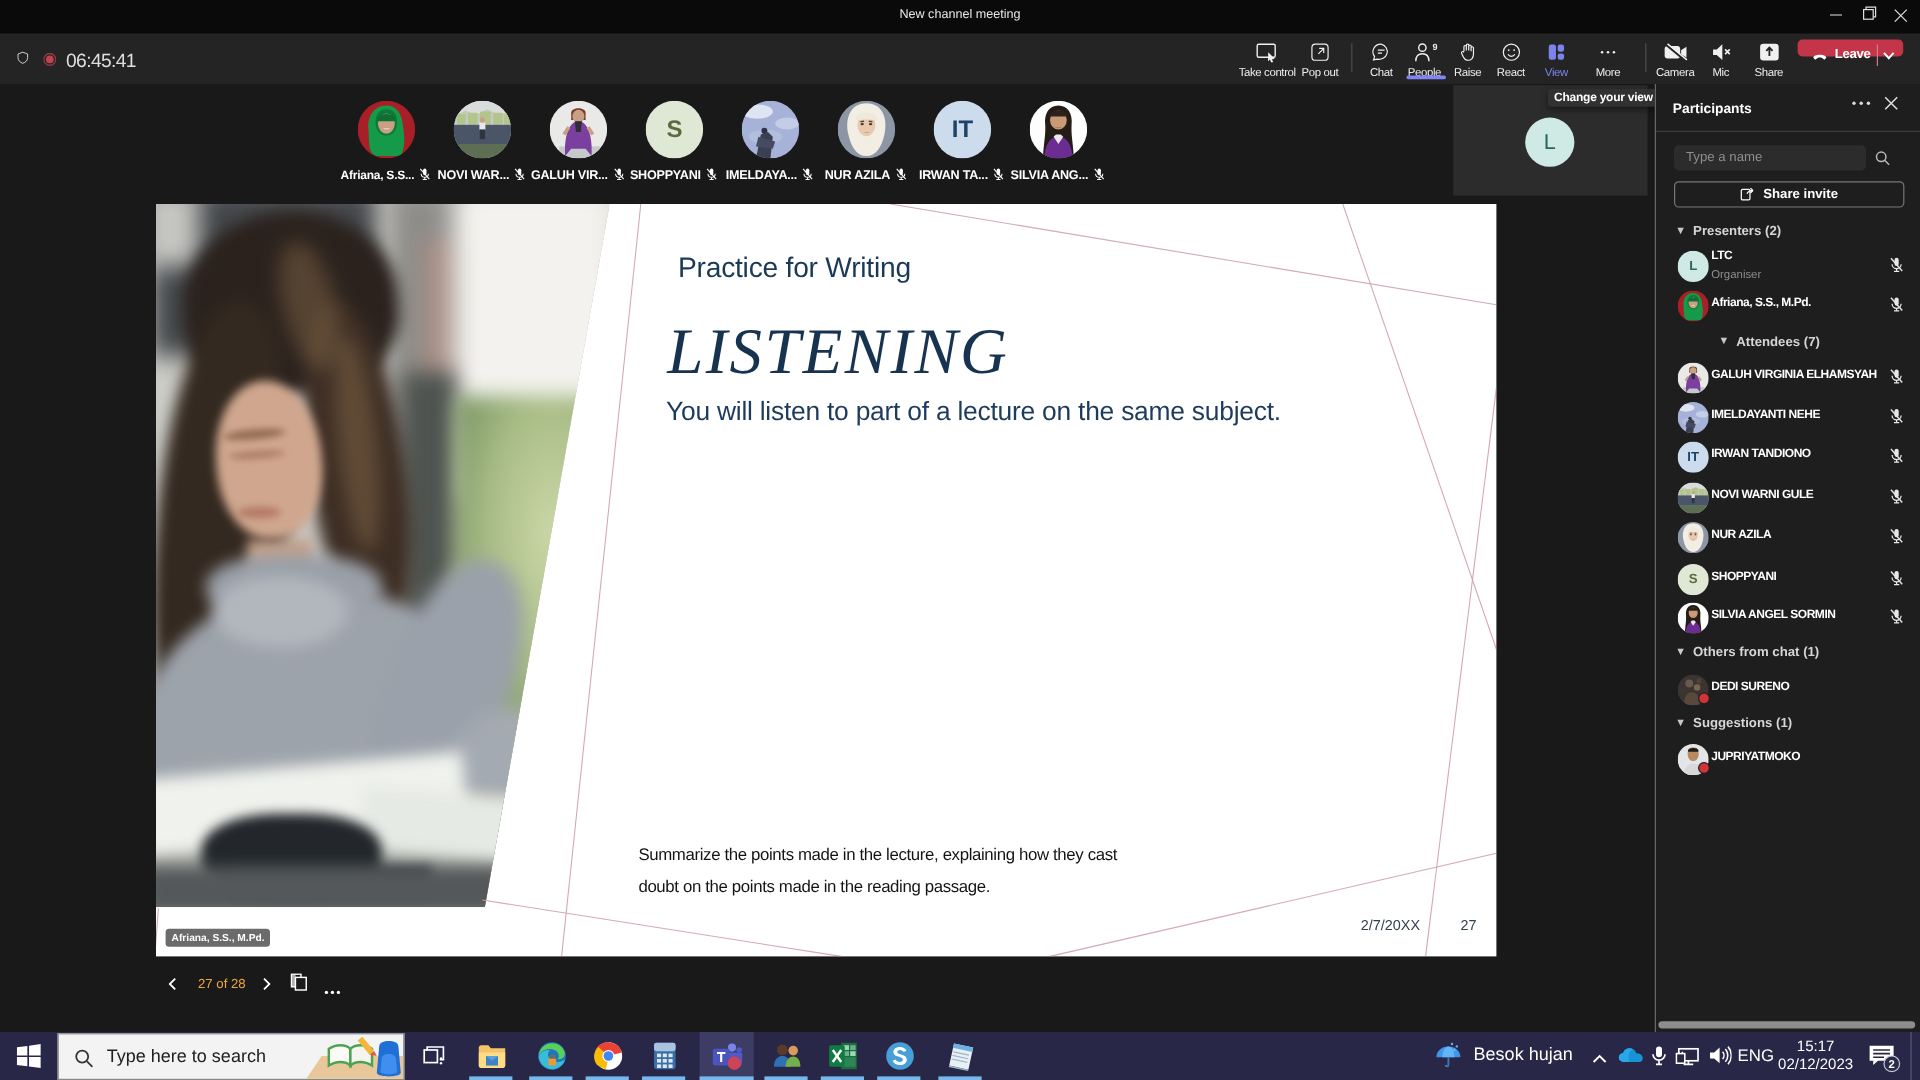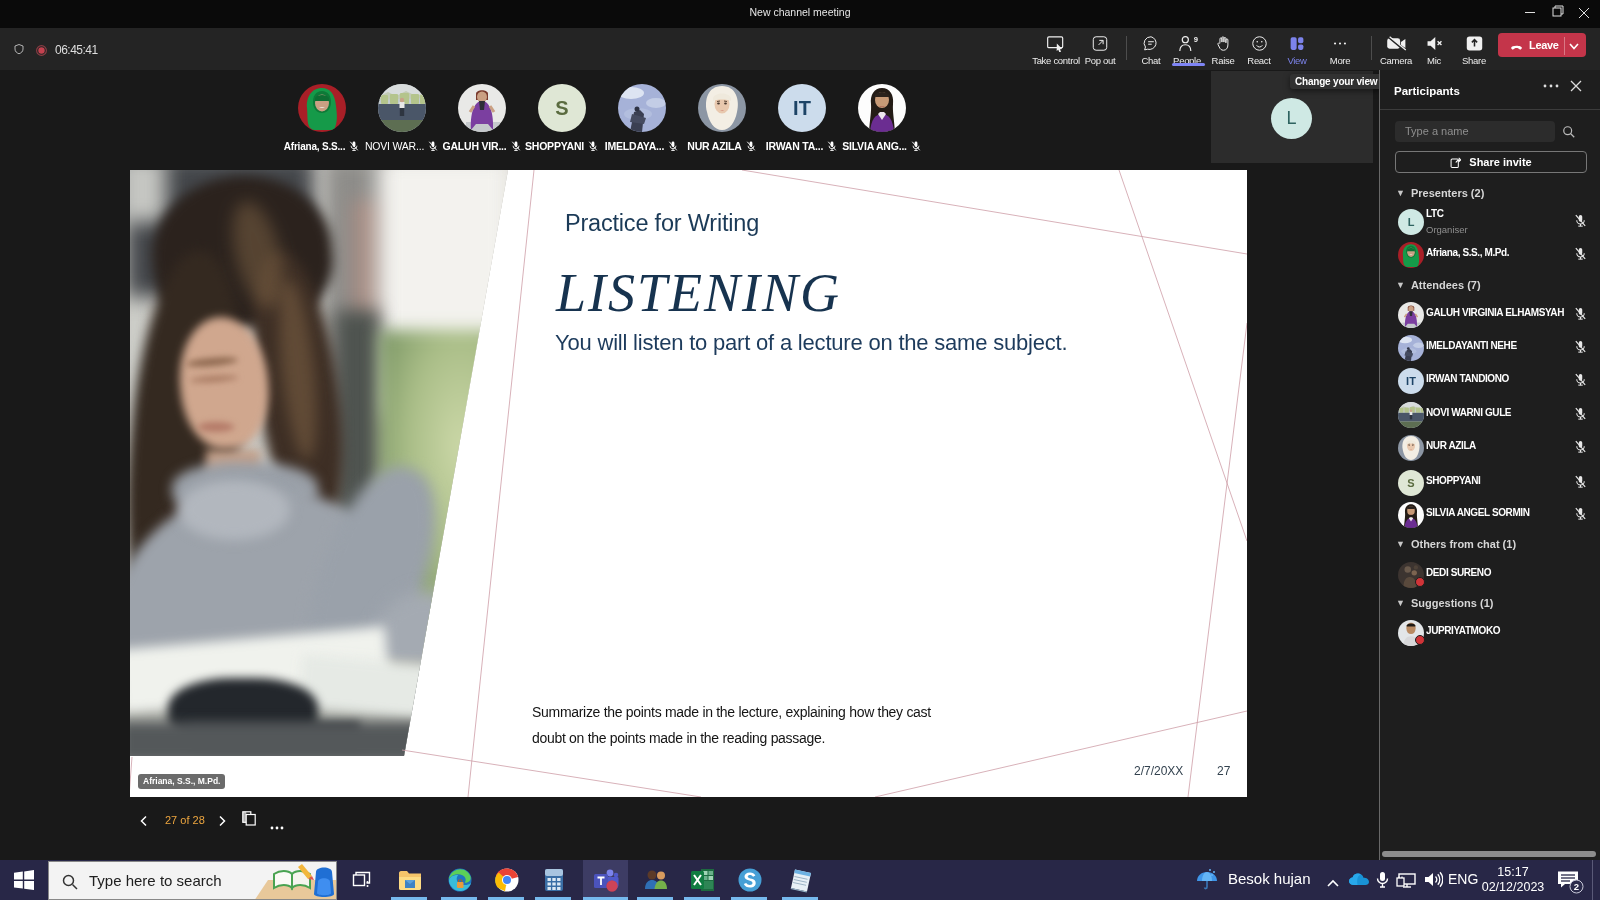--- a/index.html
+++ b/index.html
@@ -89,21 +89,21 @@
   </div>
 
   <div id="toolbar">
       <div class="abs" style="left: 13px; top: 13px;"><svg width="12" height="12" viewBox="0 0 24 24">
           <path d="M12 3 L20 6 V12 C20 17 16.5 20 12 21.5 C7.5 20 4 17 4 12 V6 Z" stroke="#f0f0f0" stroke-width="1.4" fill="none"></path>
         </svg></div>
       <div class="abs" style="left: 36px; top: 14px;"><svg width="11" height="11">
           <circle cx="5.5" cy="5.5" r="4.9" fill="none" stroke="#8b3d44" stroke-width="1.1"></circle>
           <circle cx="5.5" cy="5.5" r="3.2" fill="#c4414f"></circle>
         </svg></div>
-      <div class="abs" style="left: 55px; top: 14.5px; color: rgb(222, 222, 222); font-size: 12px; letter-spacing: -0.5px;">06:45:41</div>
+      <div class="abs" style="left: 55px; top: 14.5px; color: rgb(222, 222, 222); font-size: 16px; letter-spacing: -0.5px;">06:45:41</div>
       <div class="tbtn" style="left: 1016px; width: 80px;">
         <svg width="20" height="17" viewBox="0 0 24 20">
           <rect x="2" y="2" width="18" height="13" rx="1.5" stroke="#f0f0f0" stroke-width="1.4" fill="none"></rect>
           <path d="M13 10 L19.5 16.5 L16.8 17 L18 20 L16 20.6 L14.8 17.4 L12.8 19 Z" fill="#f0f0f0"></path>
         </svg>
         <div class="lbl">Take control</div>
       </div>
       <div class="tbtn" style="left: 1060px; width: 80px;">
         <svg width="18" height="17" viewBox="0 0 24 24">
           <rect x="2.5" y="2.5" width="19" height="19" rx="4" stroke="#f0f0f0" stroke-width="1.4" fill="none"></rect>
@@ -177,21 +177,21 @@
         </svg>
         <div class="lbl">Mic</div>
       </div>
       <div class="tbtn" style="left: 1434px; width: 80px;">
         <svg width="19" height="17" viewBox="0 0 24 22">
           <rect x="2" y="2" width="20" height="18" rx="3.5" fill="#f0f0f0"></rect>
           <path d="M12 15 V6.5 M8.6 9.5 L12 6 L15.4 9.5" stroke="#242424" stroke-width="2" fill="none"></path>
         </svg>
         <div class="lbl">Share</div>
       </div>
-      <div class="abs" style="left: 1498px; top: 5px; width: 88px; height: 24px; background: rgb(196, 53, 74); border-radius: 4px; color: rgb(255, 255, 255);">
+      <div class="abs" style="left: 1498px; top: 5px; width: 88px; height: 14px; background: rgb(196, 53, 74); border-radius: 4px; color: rgb(255, 255, 255);">
         <svg style="position:absolute;left:12px;top:9px" width="13" height="9" viewBox="0 0 24 14">
           <path d="M2 10 C2 4 22 4 22 10 L19 13 L15.5 10.5 C13.3 9.5 10.7 9.5 8.5 10.5 L5 13 Z" fill="#fff"></path>
         </svg>
         <span style="position:absolute;left:31px;top:6px;font-size:11px;font-weight:700;letter-spacing:-0.3px;">Leave</span>
         <span style="position:absolute;left:66px;top:4px;width:1px;height:18px;background:#d97885;"></span>
         <svg style="position:absolute;left:70px;top:9px" width="12" height="9">
           <path d="M2 2 L6 6.5 L10 2" stroke="#fff" stroke-width="1.6" fill="none"></path>
         </svg>
       </div>
     </div>
@@ -223,21 +223,21 @@
               <rect x="22" y="9" width="9" height="11" rx="1"></rect>
               <rect x="33" y="10" width="8" height="10" rx="1"></rect>
               <rect x="42" y="11" width="5" height="9" rx="1"></rect>
             </g>
             <rect x="0" y="20" width="48" height="16" fill="#4a5668"></rect>
             <rect x="0" y="36" width="48" height="12" fill="#5d6e52"></rect>
             <rect x="21.5" y="18" width="5" height="6" fill="#e8e8e8"></rect>
             <rect x="21.8" y="24" width="4.4" height="8" fill="#2e3540"></rect>
             <circle cx="24" cy="16" r="2.2" fill="#c9a189"></circle>
           </svg></div>
-        <div class="abs" style="left: 362px; top: 68px; width: 80px; text-align: center; white-space: nowrap;"><span style="color:#fff;font-size:10.5px;font-weight:400;letter-spacing:-0.2px;vertical-align:2px;">NOVI WAR...</span><span style="display:inline-block;width:3px"></span><svg width="12" height="12" viewBox="0 0 24 24" fill="none" stroke="#fff" stroke-width="1.7">
+        <div class="abs" style="left: 362px; top: 68px; width: 80px; text-align: center; white-space: nowrap;"><span style="color:#fff;font-size:10.5px;font-weight:700;letter-spacing:-0.2px;vertical-align:2px;">NOVI WAR...</span><span style="display:inline-block;width:3px"></span><svg width="12" height="12" viewBox="0 0 24 24" fill="none" stroke="#fff" stroke-width="1.7">
             <rect x="9.2" y="3" width="5.6" height="11" rx="2.8" fill="#fff" stroke="none"></rect>
             <path d="M6 11.5 a6 6 0 0 0 12 0"></path>
             <line x1="12" y1="17.6" x2="12" y2="21"></line>
             <line x1="8.5" y1="21" x2="15.5" y2="21"></line>
             <line x1="4.5" y1="3.5" x2="19.5" y2="20.5" stroke-width="1.9"></line>
           </svg></div>
         <div class="pav" style="left: 458px; top: 14px; width: 48px; height: 48px;"><svg width="100%" height="100%" viewBox="0 0 48 48">
             <rect width="48" height="48" fill="#e9e9e7"></rect>
             <rect x="8" y="38" width="34" height="10" fill="#c5c9cc"></rect>
             <path d="M18 10 C18 5 30 5 30 10 L30 16 L18 16 Z" fill="#7a3b2e"></path>
@@ -432,21 +432,21 @@
             <path d="M21 23 a3.5 1.5 0 0 0 6 0" fill="#f5f5f5"></path>
           </svg></div>
         <div class="prow-nm" style="top: 177px;">Afriana, S.S., M.Pd.</div>
         <div class="pmic" style="top: 176px;"><svg width="15" height="15" viewBox="0 0 24 24" fill="none" stroke="#e8e8e8" stroke-width="1.7">
             <rect x="9.2" y="3" width="5.6" height="11" rx="2.8" fill="#e8e8e8" stroke="none"></rect>
             <path d="M6 11.5 a6 6 0 0 0 12 0"></path>
             <line x1="12" y1="17.6" x2="12" y2="21"></line>
             <line x1="8.5" y1="21" x2="15.5" y2="21"></line>
             <line x1="4.5" y1="3.5" x2="19.5" y2="20.5" stroke-width="1.9"></line>
           </svg></div>
-        <div class="sect" style="top: 209px;"><span class="tri">▼</span>Attendees (7)</div>
+        <div class="sect" style="top: 209px; margin-left: 36px;"><span class="tri">▼</span>Attendees (7)</div>
         <div class="prow-av" style="top: 232px;"><svg width="100%" height="100%" viewBox="0 0 48 48">
             <rect width="48" height="48" fill="#e9e9e7"></rect>
             <rect x="8" y="38" width="34" height="10" fill="#c5c9cc"></rect>
             <path d="M18 10 C18 5 30 5 30 10 L30 16 L18 16 Z" fill="#7a3b2e"></path>
             <ellipse cx="24" cy="13" rx="5" ry="5.5" fill="#caa083"></ellipse>
             <path d="M13 46 C12 30 16 17 24 17 C32 17 36 30 35 46 L30 40 L18 40 Z" fill="#7b3fa0"></path>
             <path d="M21 17 L27 17 L26 26 L22 26 Z" fill="#2e2e38"></path>
             <path d="M12 28 L16 22 M36 28 L32 22" stroke="#caa083" stroke-width="3"></path>
           </svg></div>
         <div class="prow-nm" style="top: 237px;">GALUH VIRGINIA ELHAMSYAH</div>

